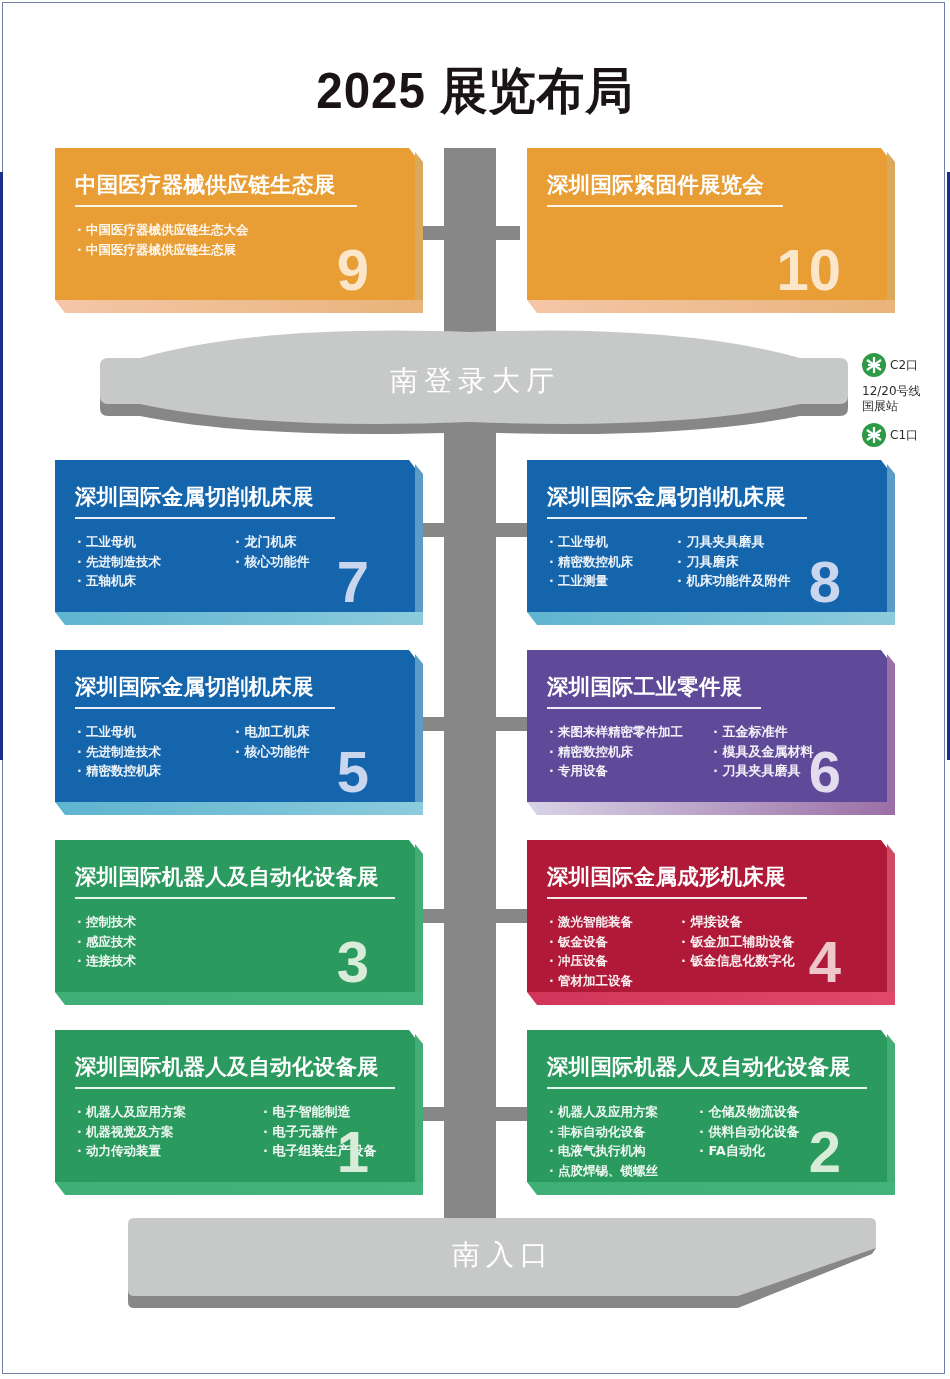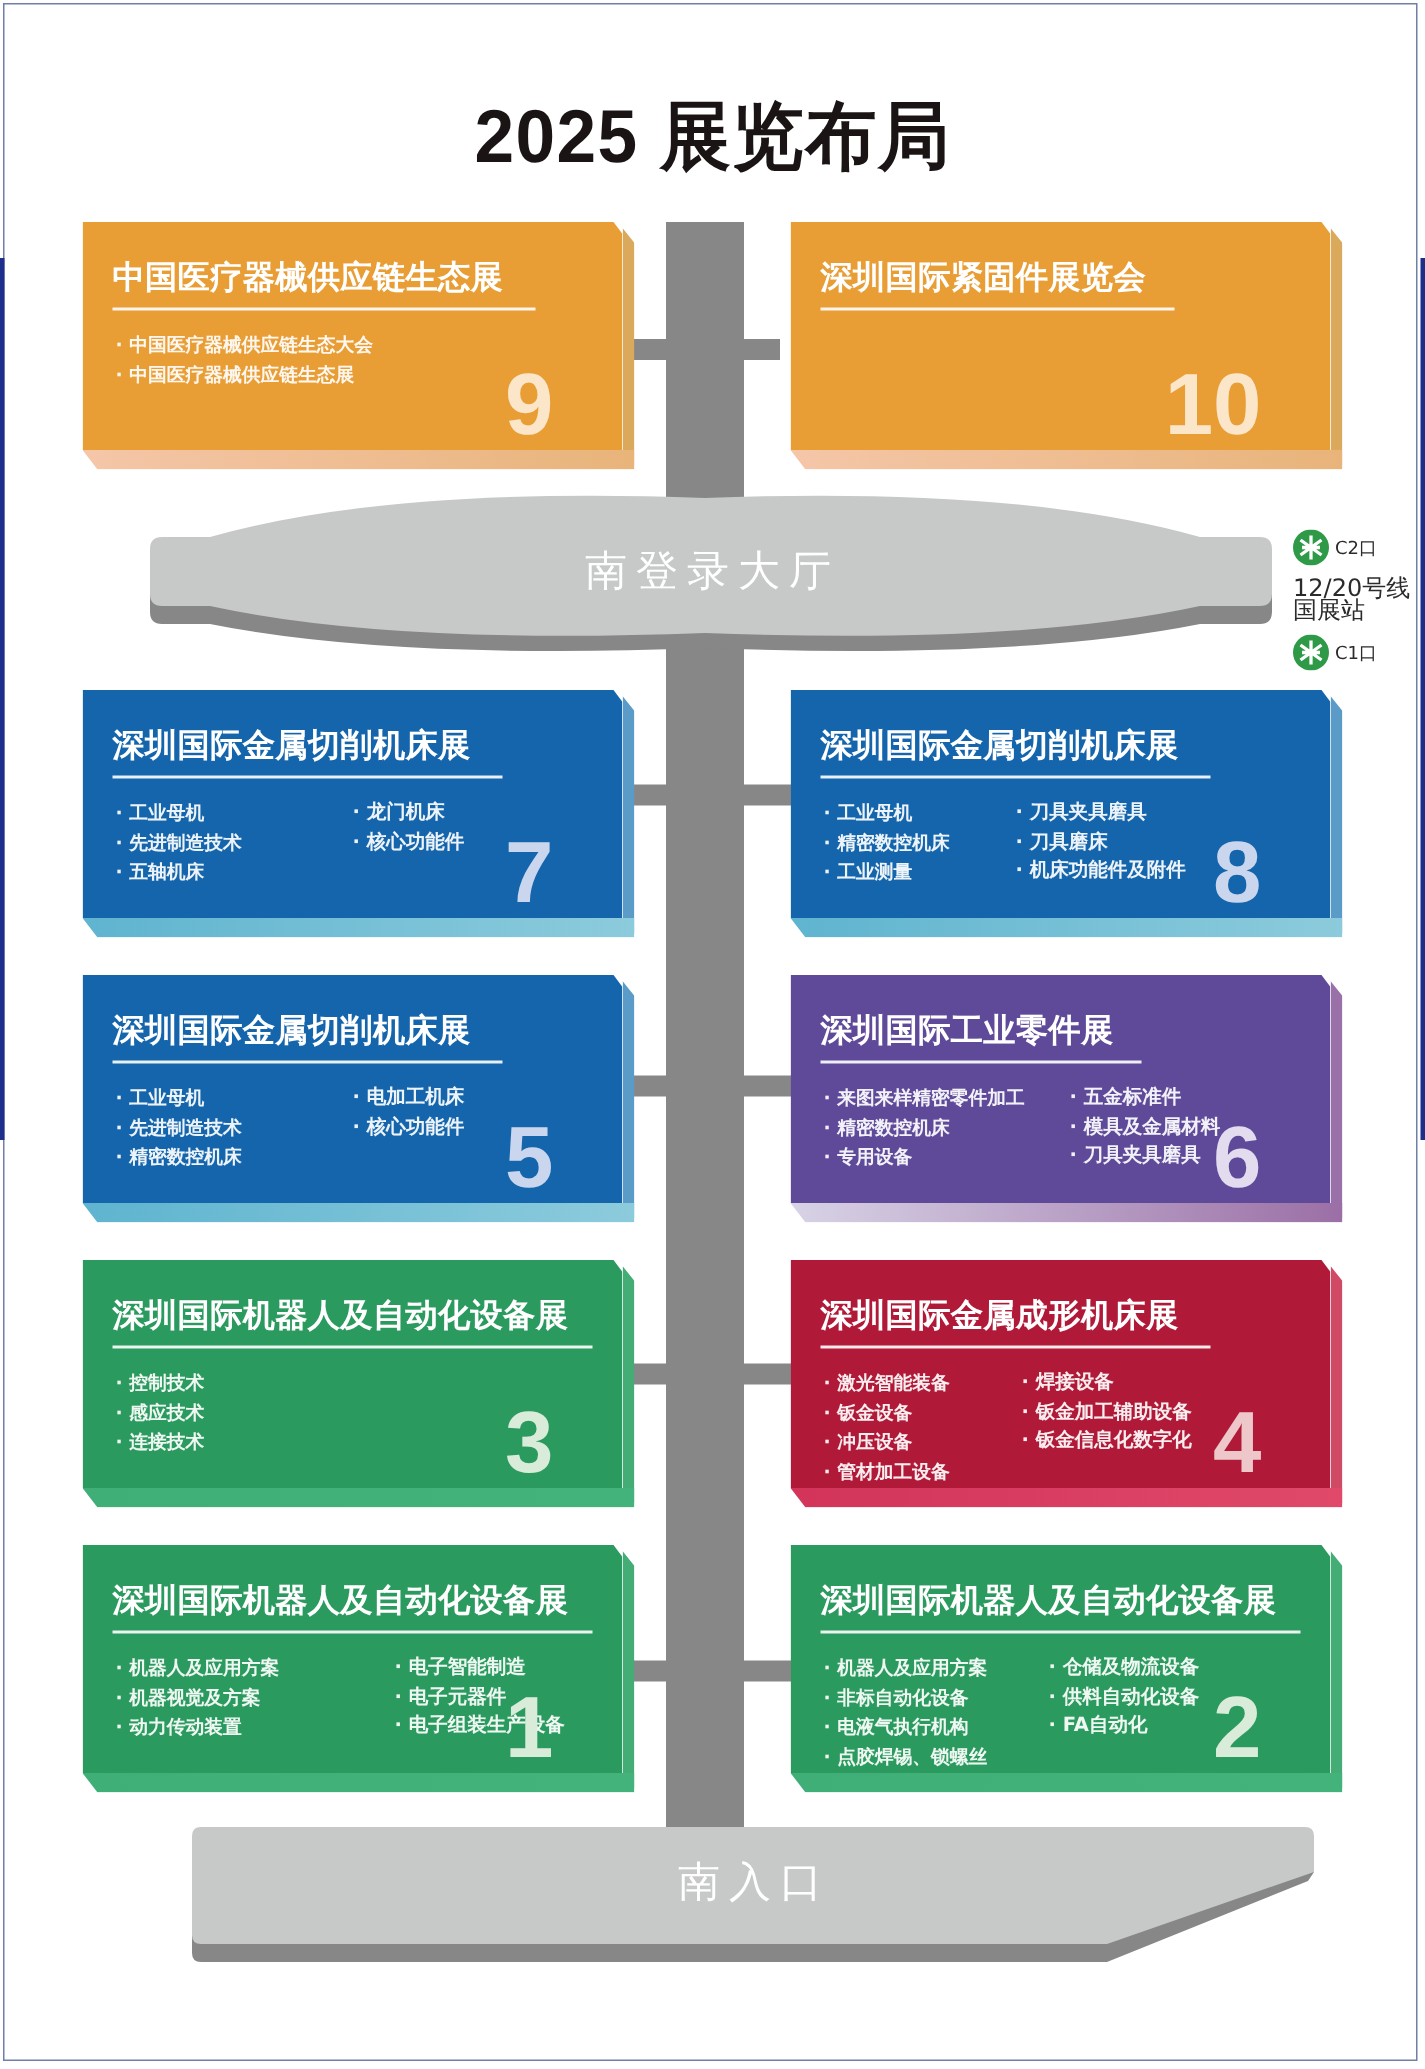--- a/index.html
+++ b/index.html
@@ -83,21 +83,21 @@
 
   .c-green .face { background:#2b9a5e; }
   .c-green .side { background:#44ad75; }
   .c-green .bottom { background:linear-gradient(90deg,#3faf77,#44b37b); }
   .c-green .num { color:#d9ecd9; }
 
   
   .metro { position:absolute; left:862px; font-size:12px; color:#2b2b2b;margin-top:28px; }
   .metro-row { display:flex; align-items:center; gap:4px; height:26px; }
   .metro-icon { width:24px; height:24px; }
-  .metro-station { font-size:16px; line-height:15px; color:#2b2b2b; margin:6px 0 8px 0; }
+  .metro-station { font-size:12px; line-height:15px; color:#2b2b2b; margin:6px 0 8px 0; }
 </style>
 </head>
 <body>
 
 <div class="frame"></div>
 <div class="edge-strip edge-left"></div>
 <div class="edge-strip edge-right"></div>
 
 <div class="page-title">2025 展览布局</div>
 

